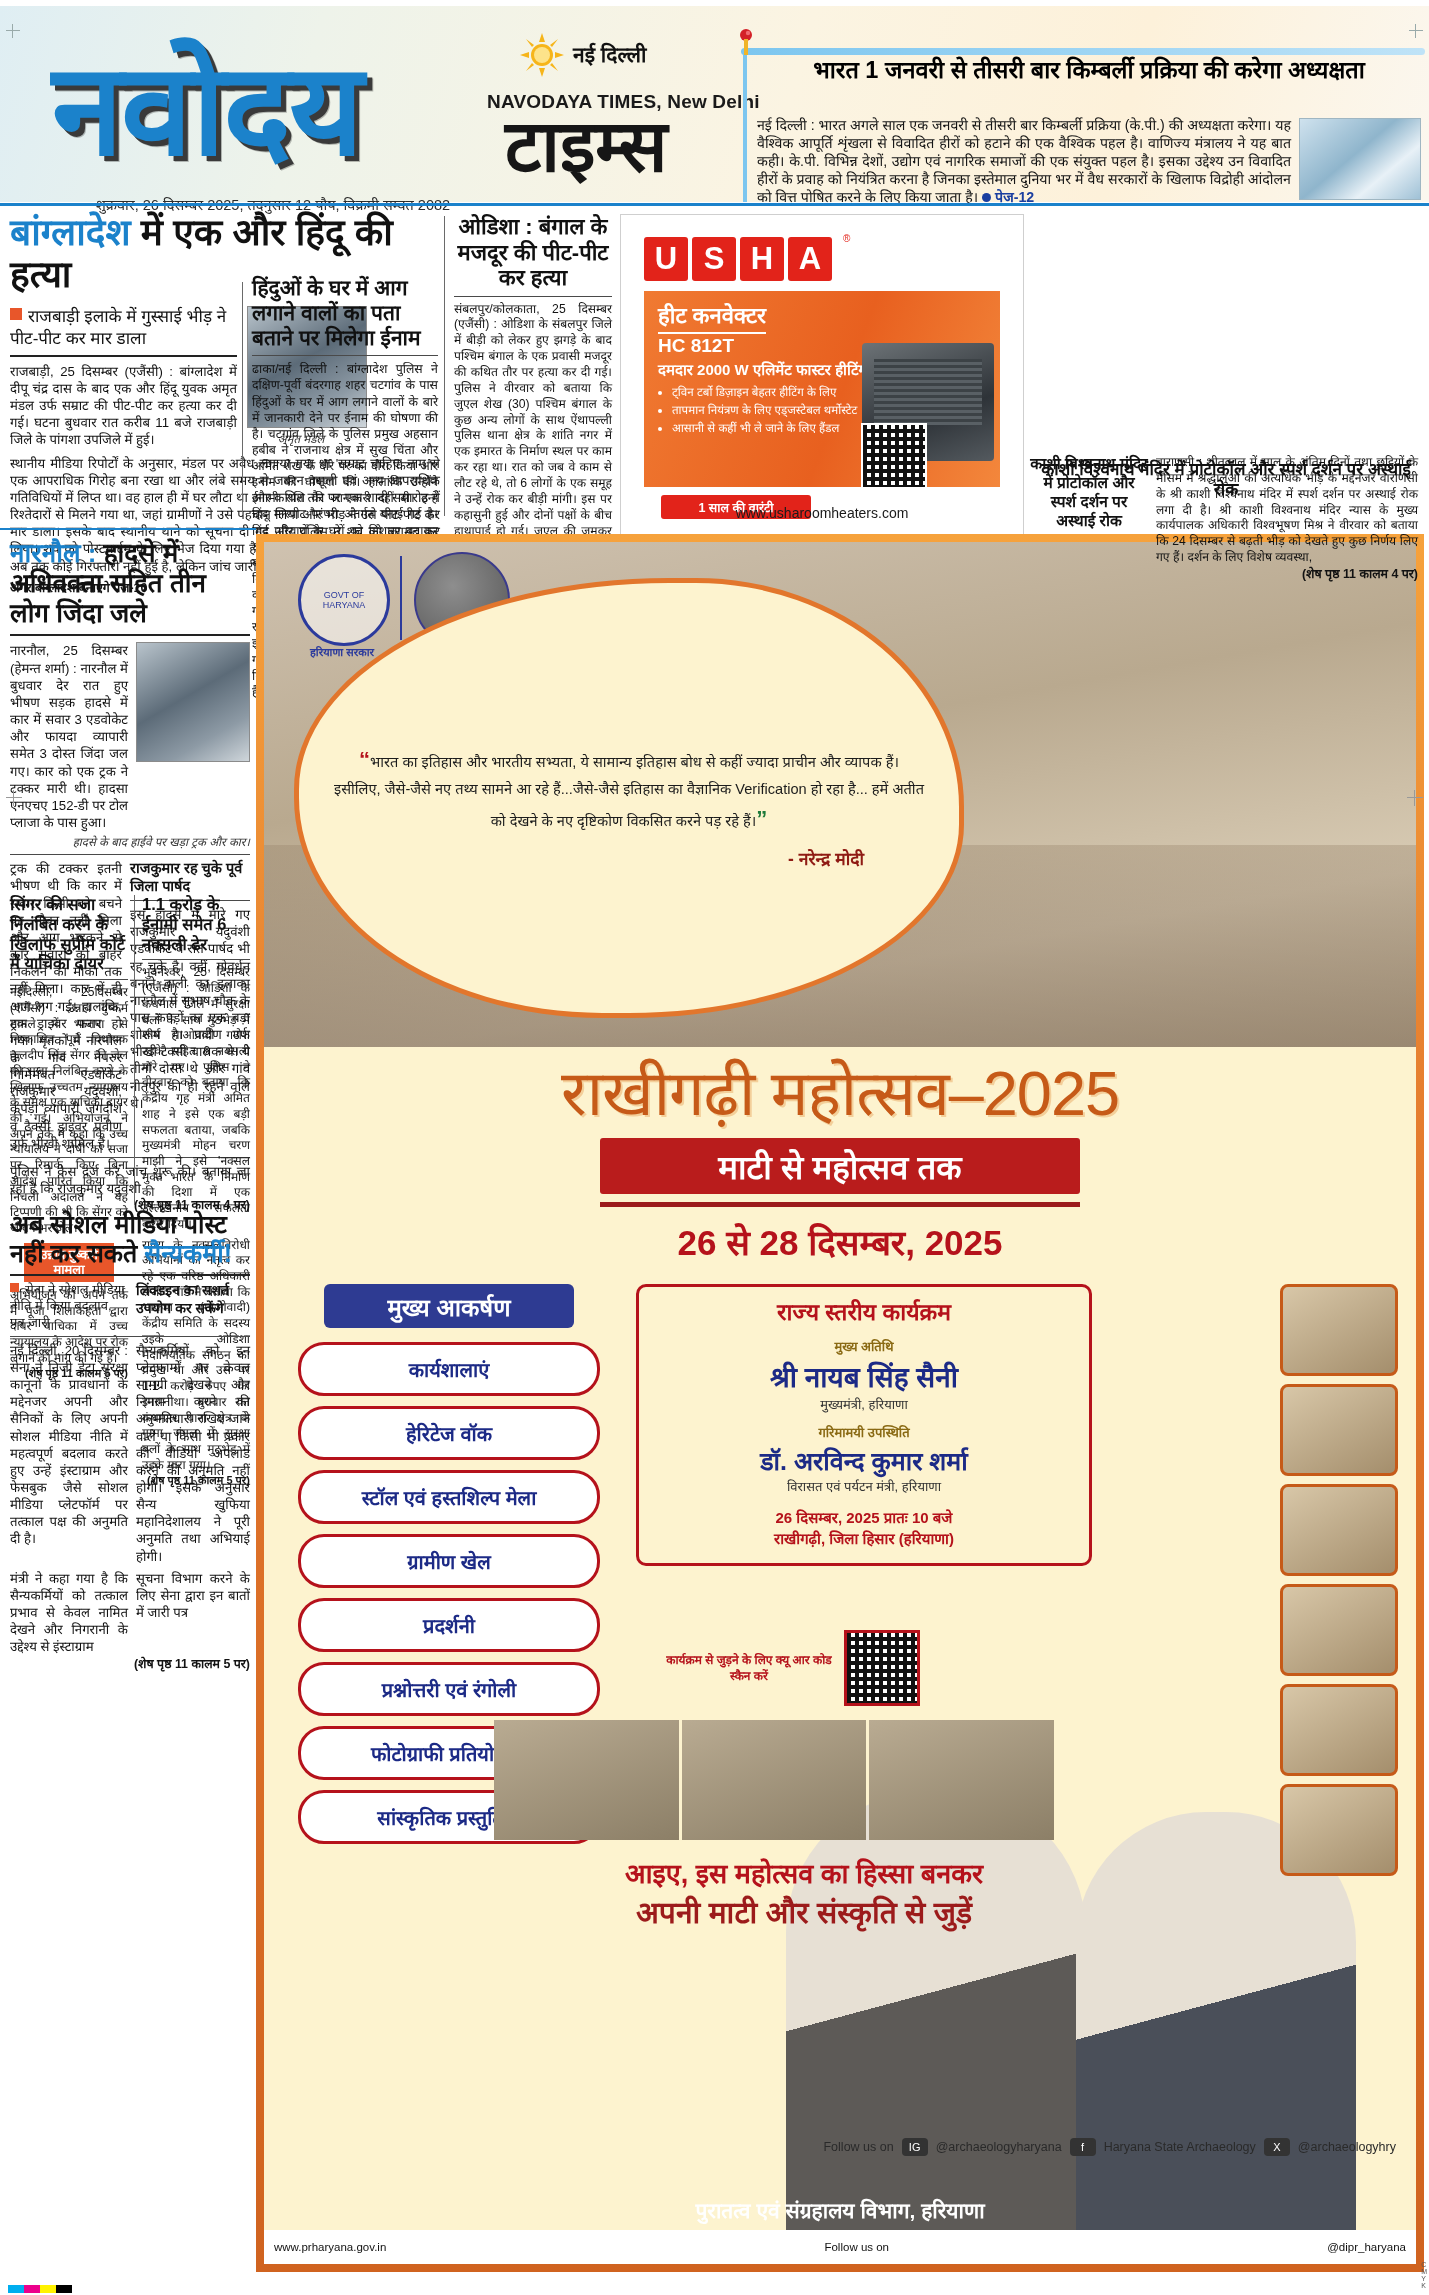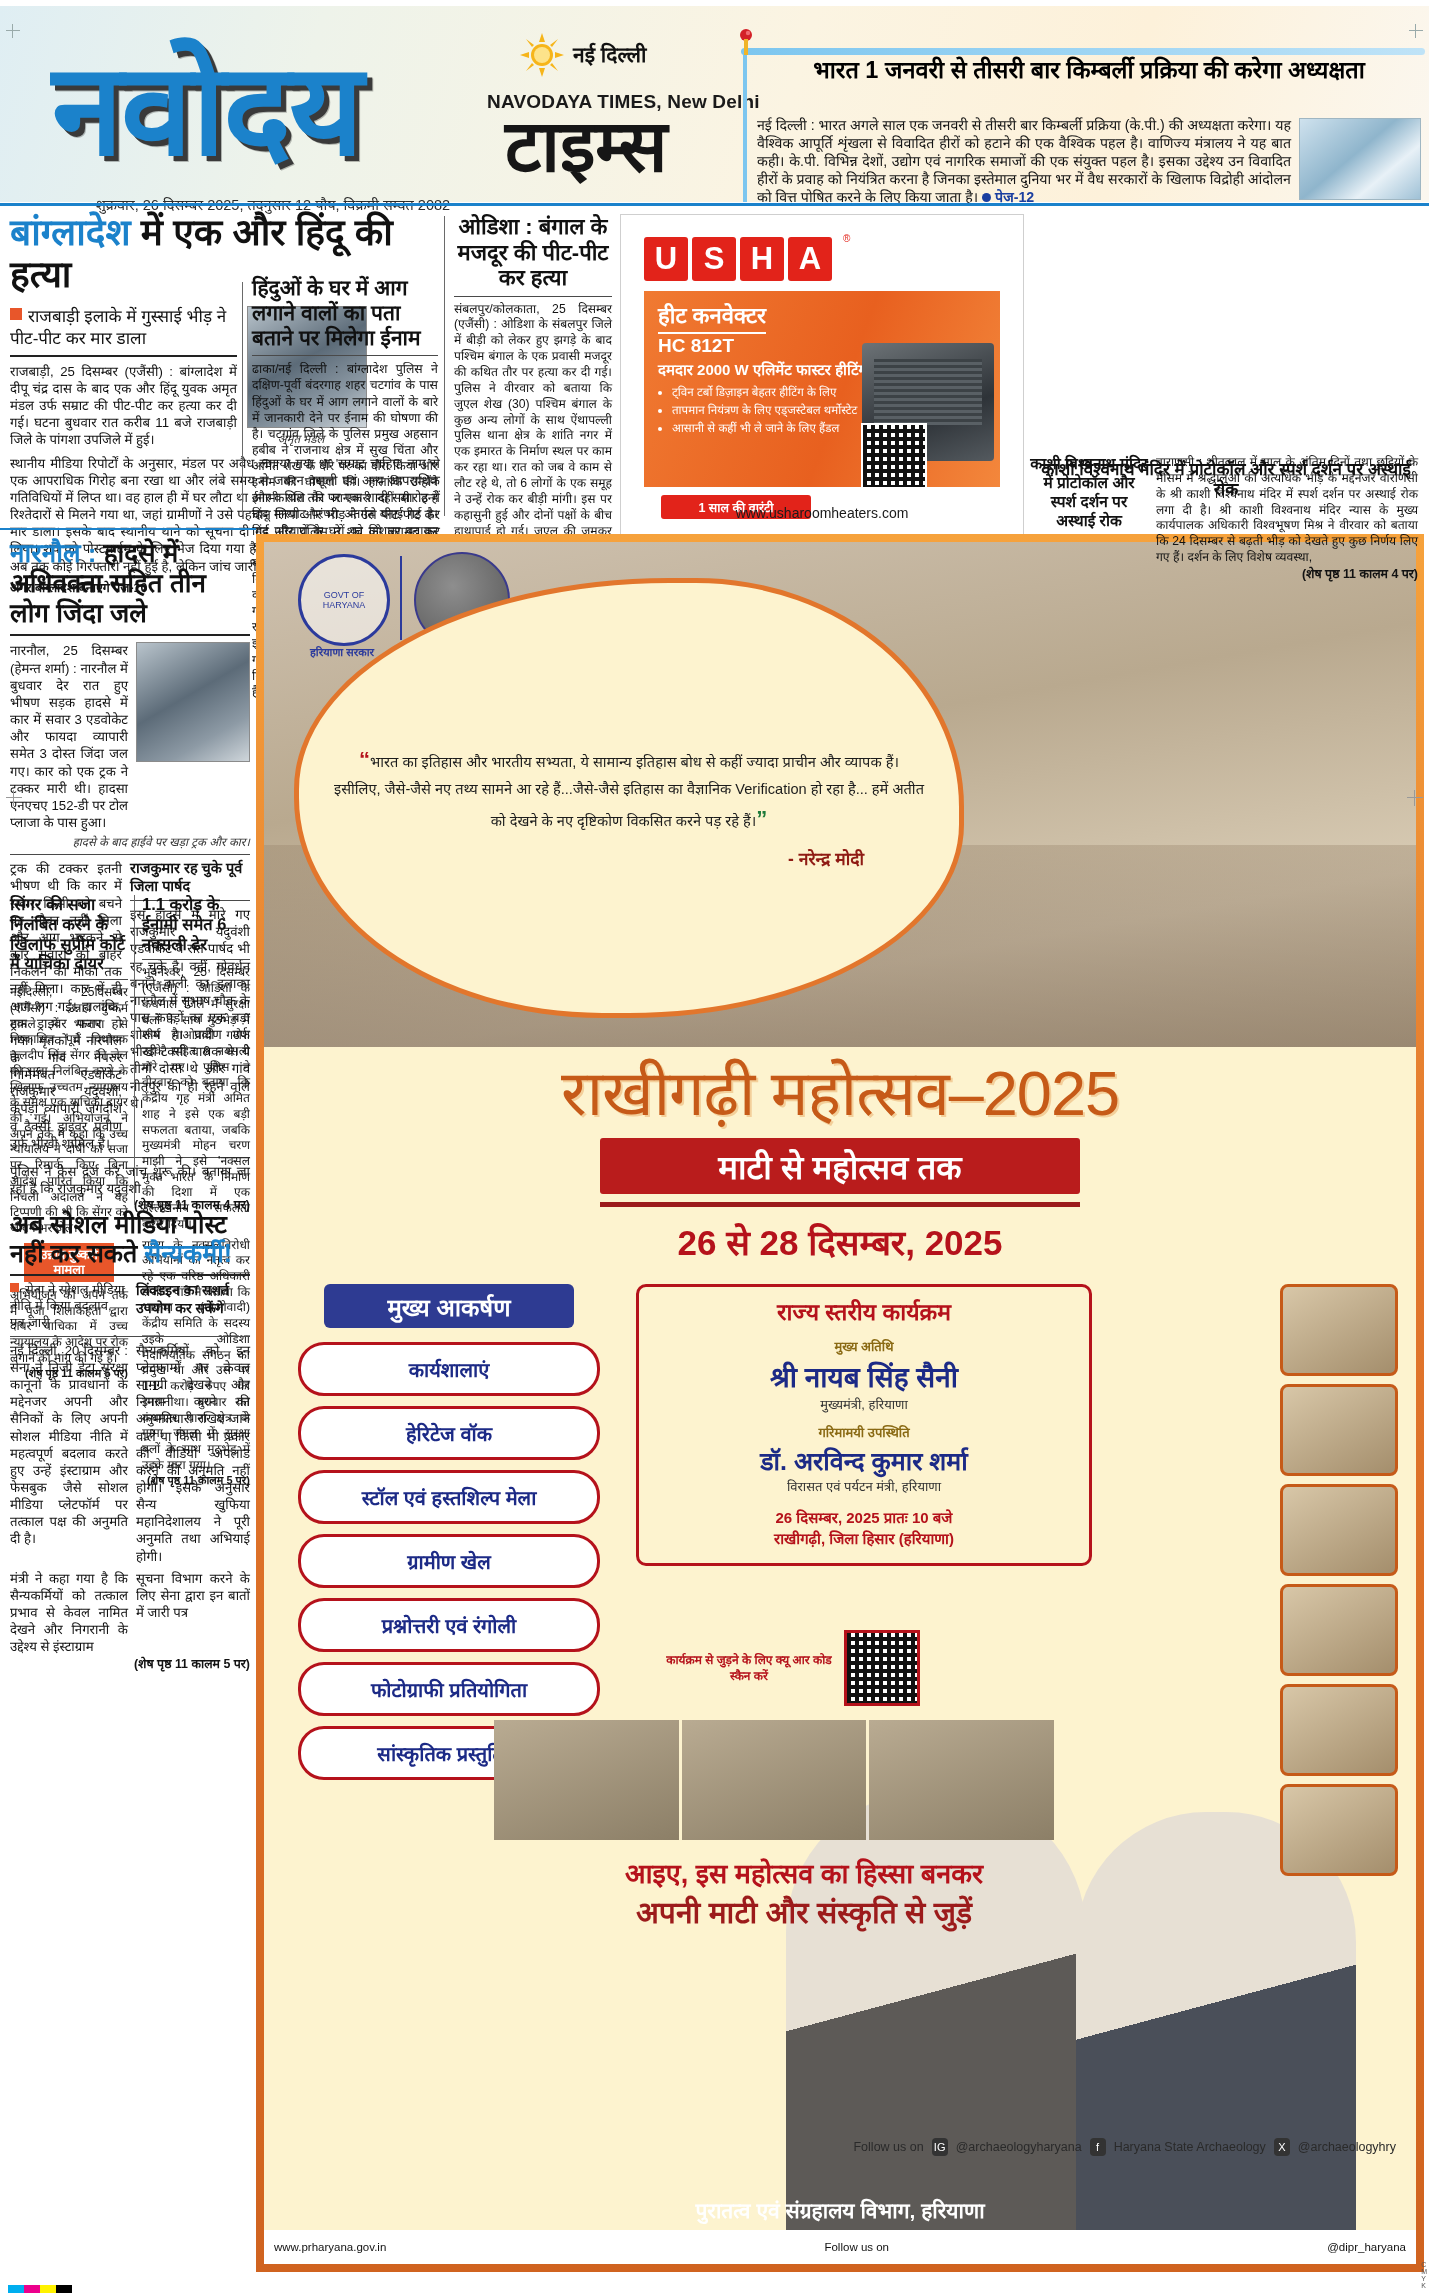--- a/index.html
+++ b/index.html
@@ -150,21 +150,21 @@
   .sidegal{position:absolute;right:18px;top:742px;width:118px;}
   .sidegal div{height:86px;margin-bottom:8px;border:3px solid #c65a18;border-radius:8px;
      background:linear-gradient(150deg,#d8c7a8,#a48e6c);}
 
   .ad-foot{position:absolute;left:8px;bottom:48px;width:1152px;text-align:center;font-size:21px;
      font-weight:bold;color:#fff;}
   .ad-foot2{position:absolute;left:8px;bottom:20px;width:1152px;text-align:center;font-size:17px;
      font-weight:bold;color:#fff;}
   .ad-social{position:absolute;right:20px;bottom:76px;font-size:12.5px;color:#2a2a2a;display:flex;
      align-items:center;gap:8px;}
-  .sicon{width:16px;height:18px;border-radius:4px;background:#333;color:#fff;font-size:11px;
+  .sicon{width:26px;height:18px;border-radius:4px;background:#333;color:#fff;font-size:11px;
      display:inline-flex;align-items:center;justify-content:center;}
   .ad-bottombar{position:absolute;left:8px;bottom:8px;width:1152px;height:34px;background:#fff;
      display:flex;align-items:center;justify-content:space-between;padding:0 10px;box-sizing:border-box;font-size:11.5px;}
 
   .cmyk{position:absolute;right:2px;bottom:6px;display:flex;flex-direction:column;font-size:7px;color:#555;}
   .regmark{position:absolute;width:16px;height:16px;}
   .regmark:before{content:"";position:absolute;left:7px;top:0;width:1px;height:16px;background:#999;}
   .regmark:after{content:"";position:absolute;left:0;top:7px;width:16px;height:1px;background:#999;}
 
   .cmykbar{position:absolute;left:8px;bottom:2px;display:flex;}
@@ -374,20 +374,21 @@
       <div class="ad-sub">माटी से महोत्सव तक</div>
       <div class="ad-subline"></div>
       <div class="ad-dates">26 से 28 दिसम्बर, 2025</div>
 
       <div class="attr-head">मुख्य आकर्षण</div>
       <div class="attr-list">
         <div class="attr-item">कार्यशालाएं</div>
         <div class="attr-item">हेरिटेज वॉक</div>
         <div class="attr-item">स्टॉल एवं हस्तशिल्प मेला</div>
         <div class="attr-item">ग्रामीण खेल</div>
+        <div class="attr-item">प्रदर्शनी</div>
         <div class="attr-item">प्रश्नोत्तरी एवं रंगोली</div>
         <div class="attr-item">फोटोग्राफी प्रतियोगिता</div>
         <div class="attr-item">सांस्कृतिक प्रस्तुतियां</div>
       </div>
 
       <div class="prog">
         <div class="prog-h">राज्य स्तरीय कार्यक्रम</div>
         <div class="prog-h2">मुख्य अतिथि</div>
         <div class="prog-n1">श्री नायब सिंह सैनी</div>
         <div class="prog-r1">मुख्यमंत्री, हरियाणा</div>

